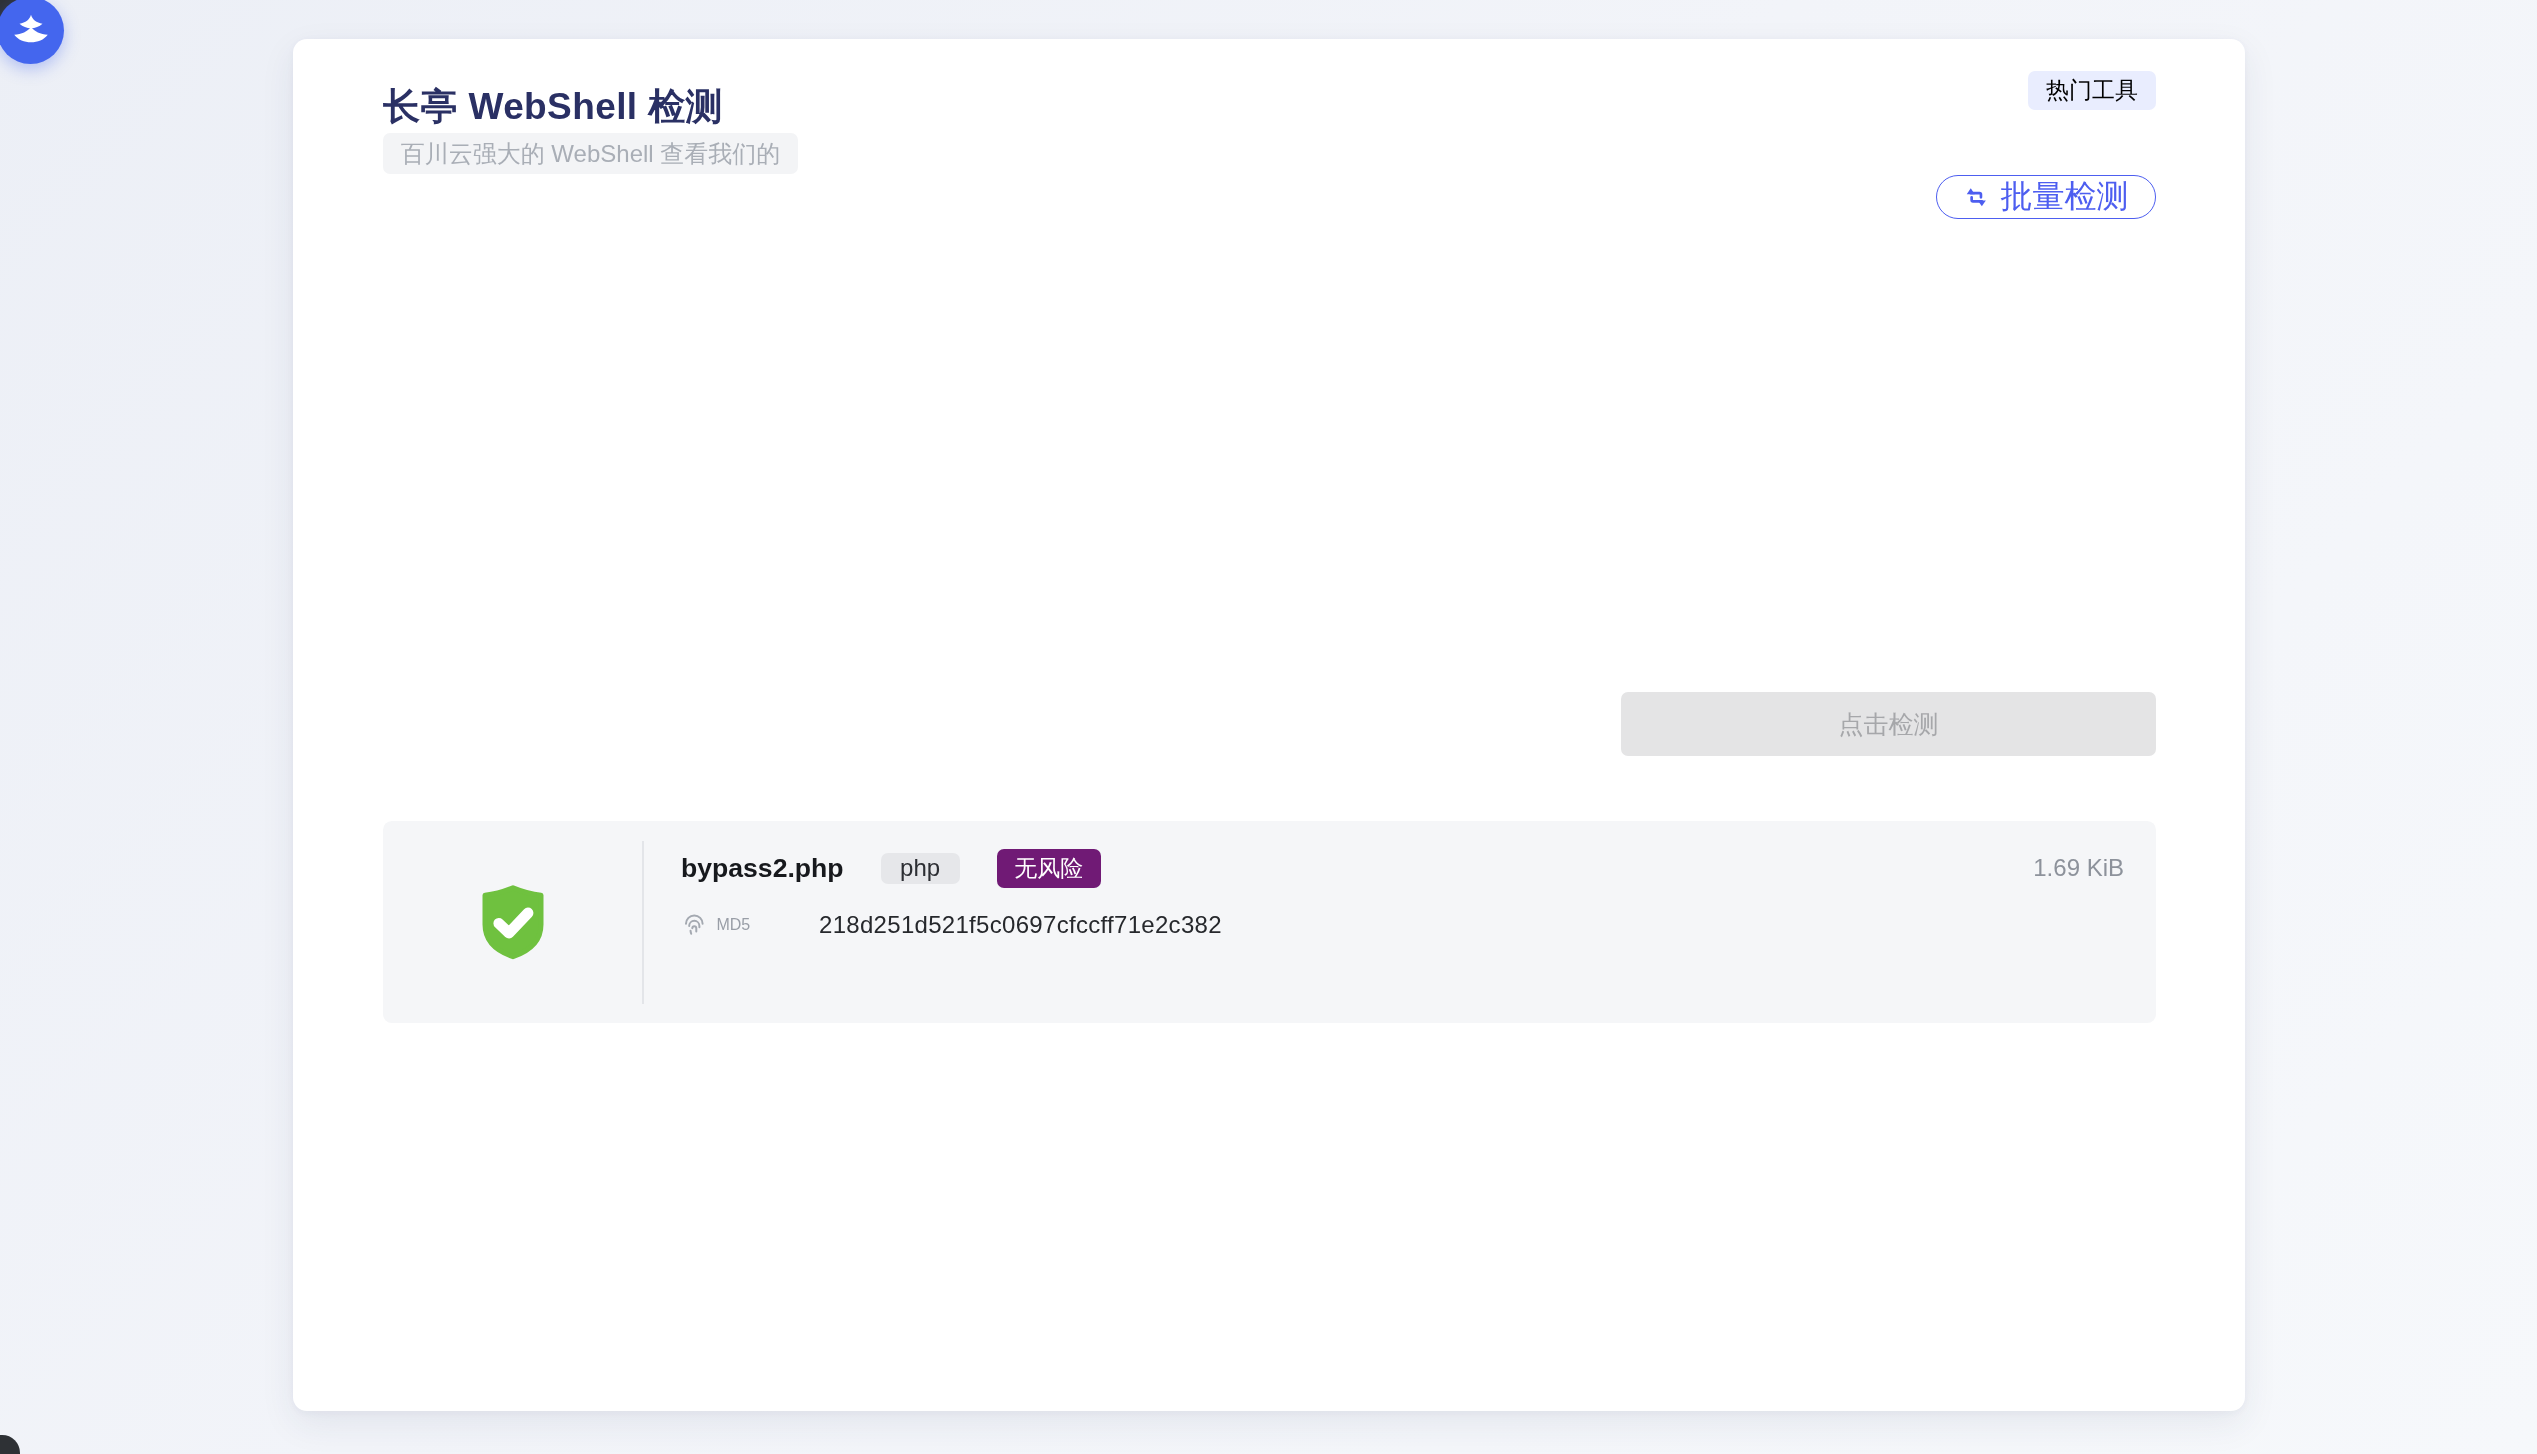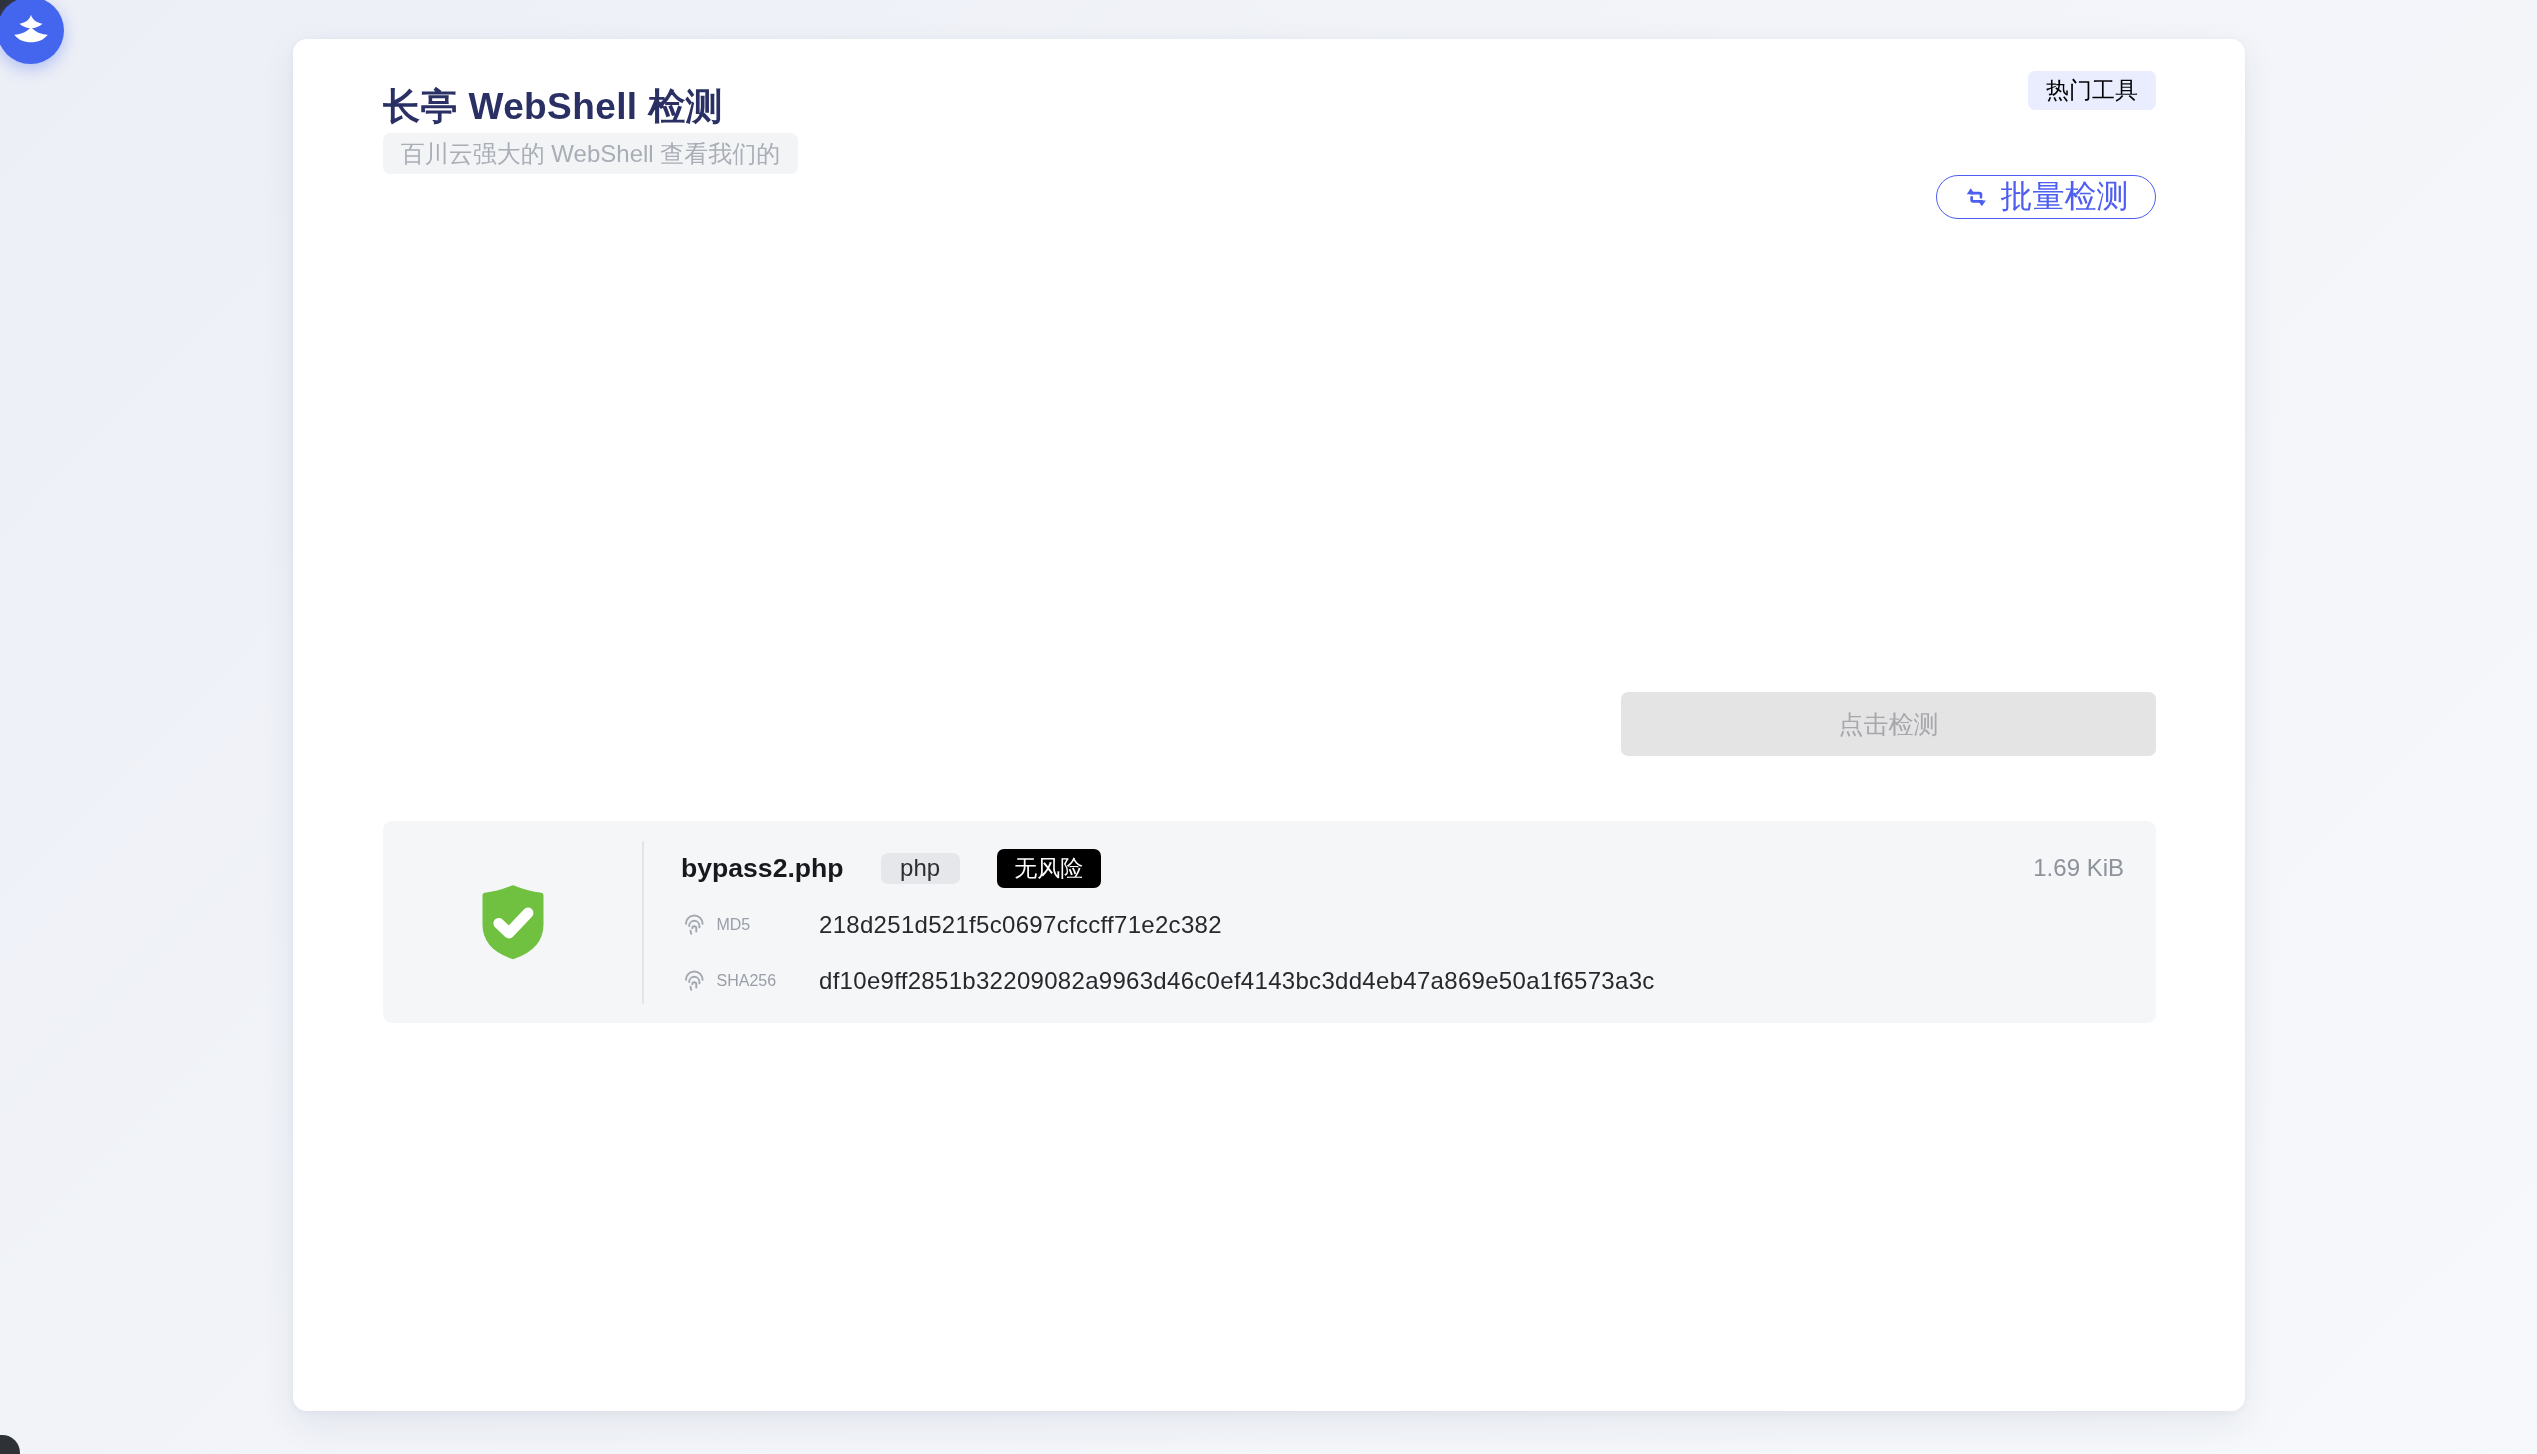--- a/index.html
+++ b/index.html
@@ -117,21 +117,21 @@
     position:absolute; left:0; right:0; top:26.6px; height:41px;
     display:flex; align-items:center; gap:37px;
   }
   .file-name { font-size:26.6px; font-weight:700; color:#17191d; }
   .type-tag {
     height:31px; display:inline-flex; align-items:center; padding:0 19.5px;
     background:#e6e7ea; border-radius:7px; font-size:24px; color:#2c2e33;
   }
   .risk-badge {
     height:39px; display:inline-flex; align-items:center; padding:0 17.7px;
-    background:#000000; border-radius:7px; font-size:23px; color:#ffffff;
+    background:#701a75; border-radius:7px; font-size:23px; color:#ffffff;
   }
   .file-size { margin-left:auto; font-size:24px; color:#8d929b; }
   .hash-row { position:absolute; left:0; display:flex; align-items:center; }
   .hash-row.md5 { top:82px; height:43px; }
   .hash-row.sha { top:138px; height:43px; }
   .hash-label-group { display:flex; align-items:center; gap:8.9px; width:138px; }
   .hash-label-group svg { width:26.6px; height:26.6px; flex:none; }
   .hash-label { font-size:16px; color:#999ea7; }
   .hash-value { font-size:24px; color:#26282c; letter-spacing:0.3px; }
 
@@ -225,30 +225,18 @@
             <path d="M4.5 11.5 a7.5 7.5 0 0 1 15 0" fill="none" stroke="#a4a9b1" stroke-width="1.8" stroke-linecap="round"></path>
             <path d="M7.4 13.5 a4.6 4.6 0 0 1 9.2 0 v1.2" fill="none" stroke="#a4a9b1" stroke-width="1.8" stroke-linecap="round"></path>
             <path d="M10.2 15.5 a1.8 1.8 0 0 1 3.6 0 v3" fill="none" stroke="#a4a9b1" stroke-width="1.8" stroke-linecap="round"></path>
             <path d="M8.6 17.8 a12 12 0 0 0 .6 2.7" fill="none" stroke="#a4a9b1" stroke-width="1.8" stroke-linecap="round"></path>
           </svg>
           <span class="hash-label">MD5</span>
         </span>
         <span class="hash-value">218d251d521f5c0697cfccff71e2c382</span>
       </div>
 
-      <div class="hash-row sha">
-        <span class="hash-label-group">
-          <svg viewBox="0 0 24 24">
-            <path d="M4.5 11.5 a7.5 7.5 0 0 1 15 0" fill="none" stroke="#a4a9b1" stroke-width="1.8" stroke-linecap="round"></path>
-            <path d="M7.4 13.5 a4.6 4.6 0 0 1 9.2 0 v1.2" fill="none" stroke="#a4a9b1" stroke-width="1.8" stroke-linecap="round"></path>
-            <path d="M10.2 15.5 a1.8 1.8 0 0 1 3.6 0 v3" fill="none" stroke="#a4a9b1" stroke-width="1.8" stroke-linecap="round"></path>
-            <path d="M8.6 17.8 a12 12 0 0 0 .6 2.7" fill="none" stroke="#a4a9b1" stroke-width="1.8" stroke-linecap="round"></path>
-          </svg>
-          <span class="hash-label">SHA256</span>
-        </span>
-        <span class="hash-value">df10e9ff2851b32209082a9963d46c0ef4143bc3dd4eb47a869e50a1f6573a3c</span>
-      </div>
     </div>
   </div>
 
 
 </div>
 
 
 </body></html>

